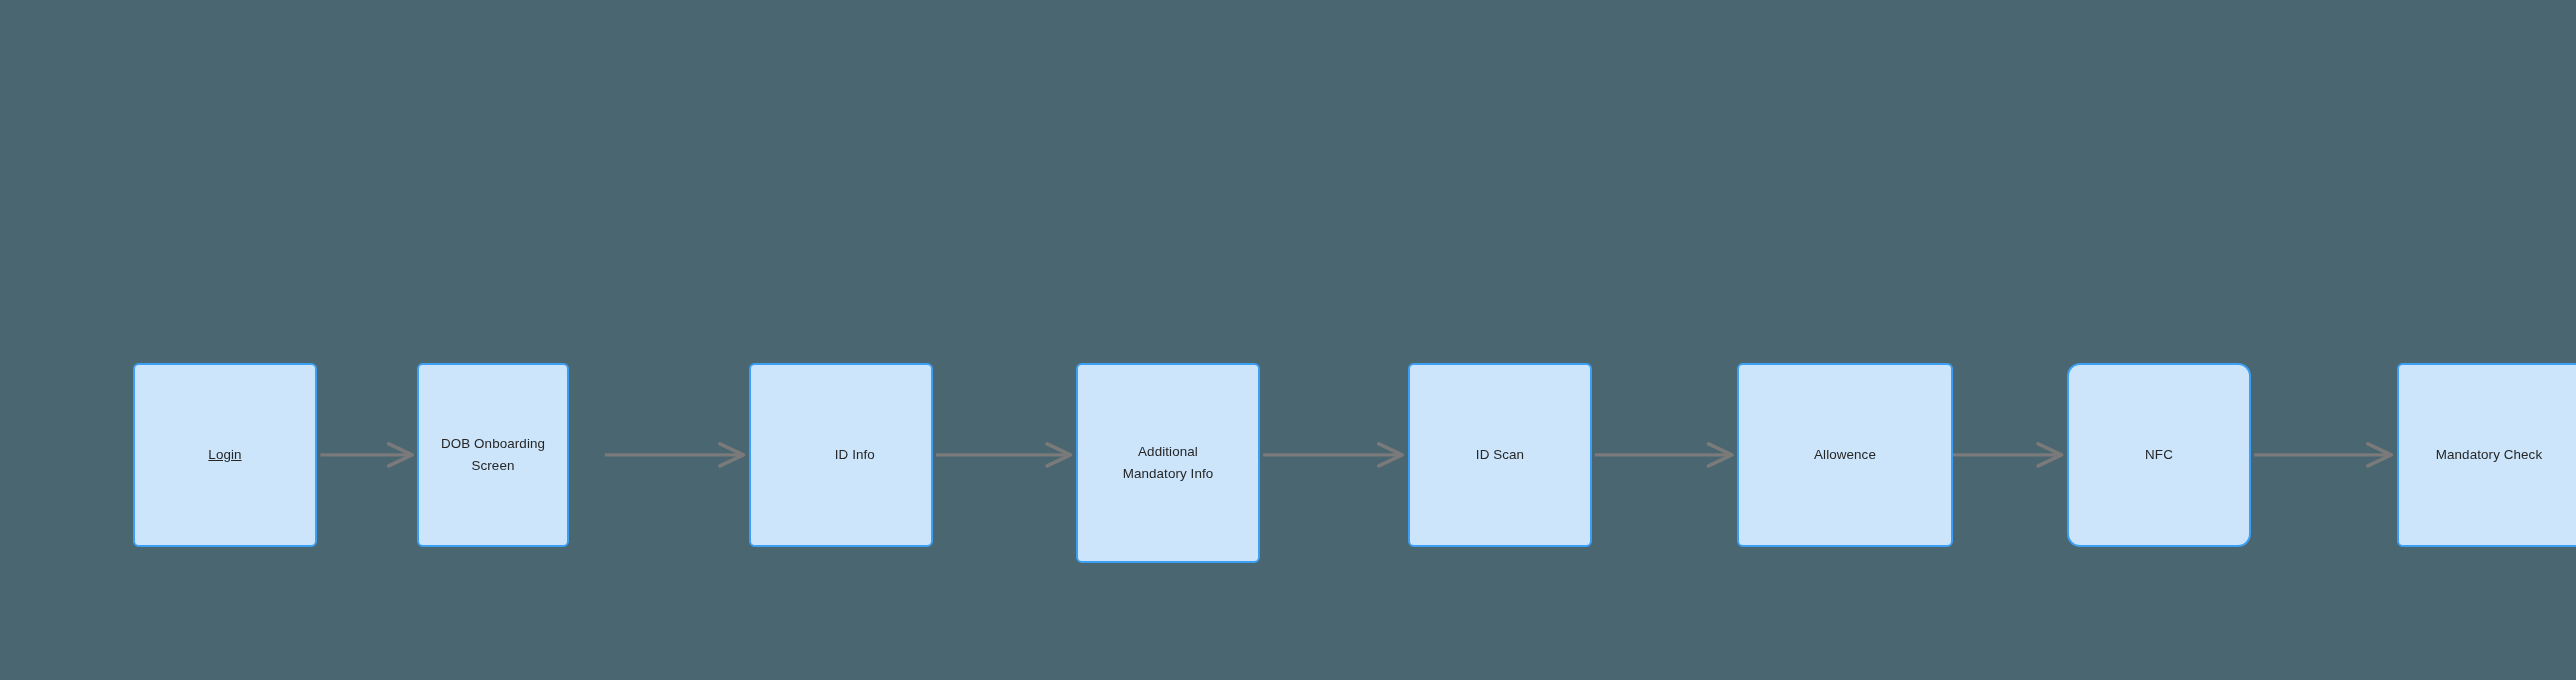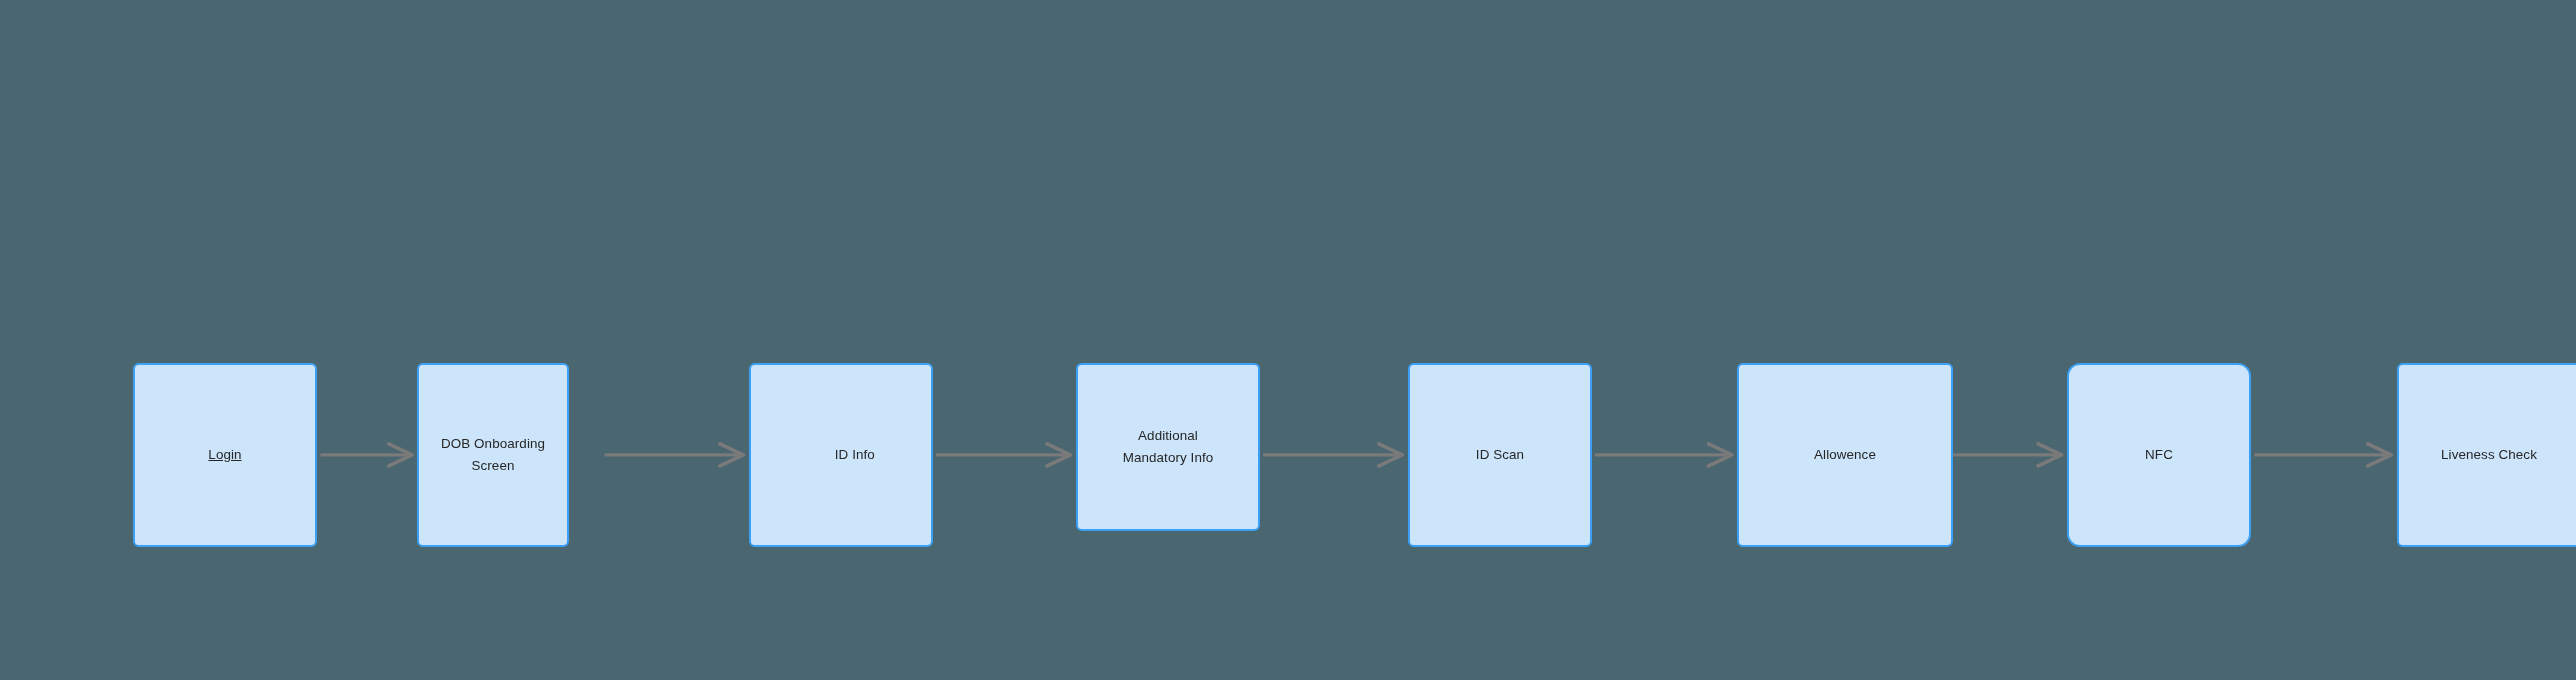--- a/index.html
+++ b/index.html
@@ -88,35 +88,35 @@
 
   <div class="node" style="left:417px;  top:363px;  width:152px; height:184px;">
     <span class="node-label">DOB Onboarding
 Screen</span>
   </div>
 
   <div class="node" style="left:749px; top:363px;  width:184px; height:184px;padding-left:37px;">
     <span class="node-label">ID Info</span>
   </div>
 
-  <div class="node" style="left:1076px; top:363px;  width:184px; height:168px;">
+  <div class="node" style="left:1076px; top:363px;  width:184px; height:200px;">
     <span class="node-label">Additional
 Mandatory Info</span>
   </div>
 
   <div class="node" style="left:1408px; top:363px;  width:184px; height:184px;align-items:center;">
     <span class="node-label">ID Scan</span>
   </div>
 
   <div class="node" style="left:1737px; top:363px;  width:216px; height:184px;">
     <span class="node-label">Allowence</span>
   </div>
 
   <div class="node" style="left:2067px; top:363px;  width:184px; height:184px;border-radius:13px;">
     <span class="node-label">NFC</span>
   </div>
 
   <div class="node" style="left:2397px; top:363px;  width:184px; height:184px;">
-    <span class="node-label">Liveness Check</span>
+    <span class="node-label">Mandatory Check</span>
   </div>
 
 </div>
 
 
 </body></html>

